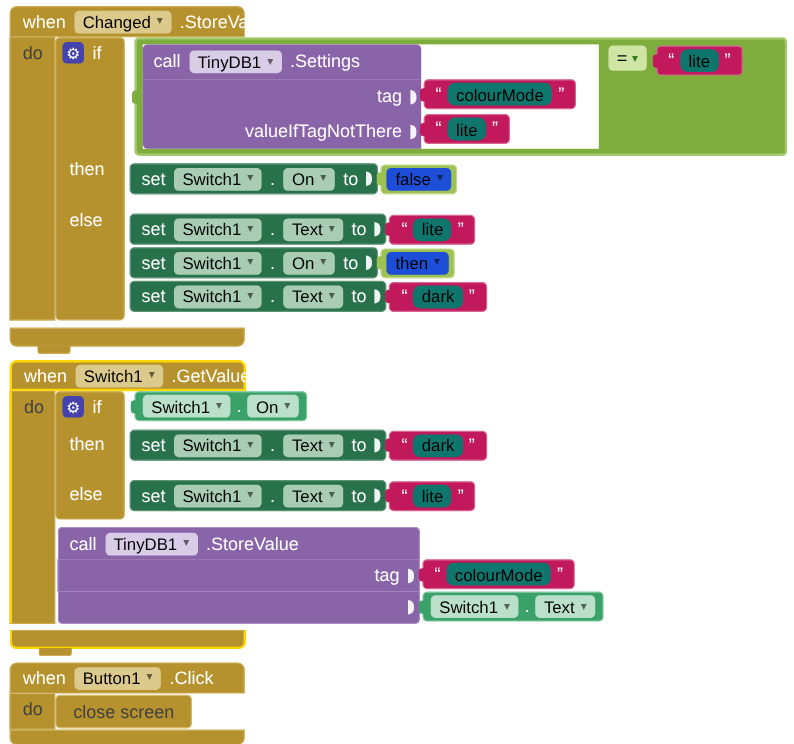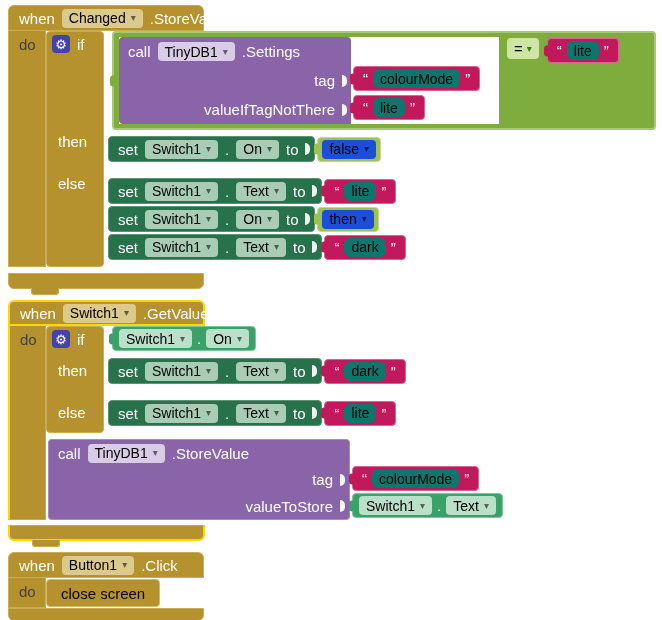--- a/index.html
+++ b/index.html
@@ -370,21 +370,20 @@
             <div class="text-block vblk">
               <span class="quote">“</span>
               <span class="chip chip-pink">
                   <span>colourMode</span>
                 </span>
               <span class="quote">”</span>
             </div>
           </div>
           <div class="callrow">
             <div class="callcell pr" style="width:302px;">
-              <span class="wlbl">valueToStore</span>
               <span class="socket"></span>
             </div>
             <div class="getter vblk">
               <span class="chip chip-emerald">
                 <span>Switch1</span>
                 <span class="arr">▾</span>
               </span>
               <span>.</span>
               <span class="chip chip-emerald">
                 <span>Text</span>
@@ -405,21 +404,21 @@
         <span>Button1</span>
         <span class="arr">▾</span>
       </span>
       <span class="wlbl">.Click</span>
     </div>
     <div class="body" style="width:196px;">
       <div class="do-col gold" style="height:30px;">
         <span>do</span>
       </div>
       <div style="padding-top:1px;">
-        <div class="gold" style="display:inline-flex;align-items:center;height:26px;padding:0 14px;border-radius:4px;color:#000000;border-color:#D6BA6A;">
+        <div class="gold" style="display:inline-flex;align-items:center;height:26px;padding:0 14px;border-radius:4px;color:#404040;border-color:#D6BA6A;">
           <span>close screen</span>
         </div>
       </div>
     </div>
     <div class="bot gold" style="width:196px;height:13px;"></div>
   </div>
 
 </div>
 
 </body></html>

